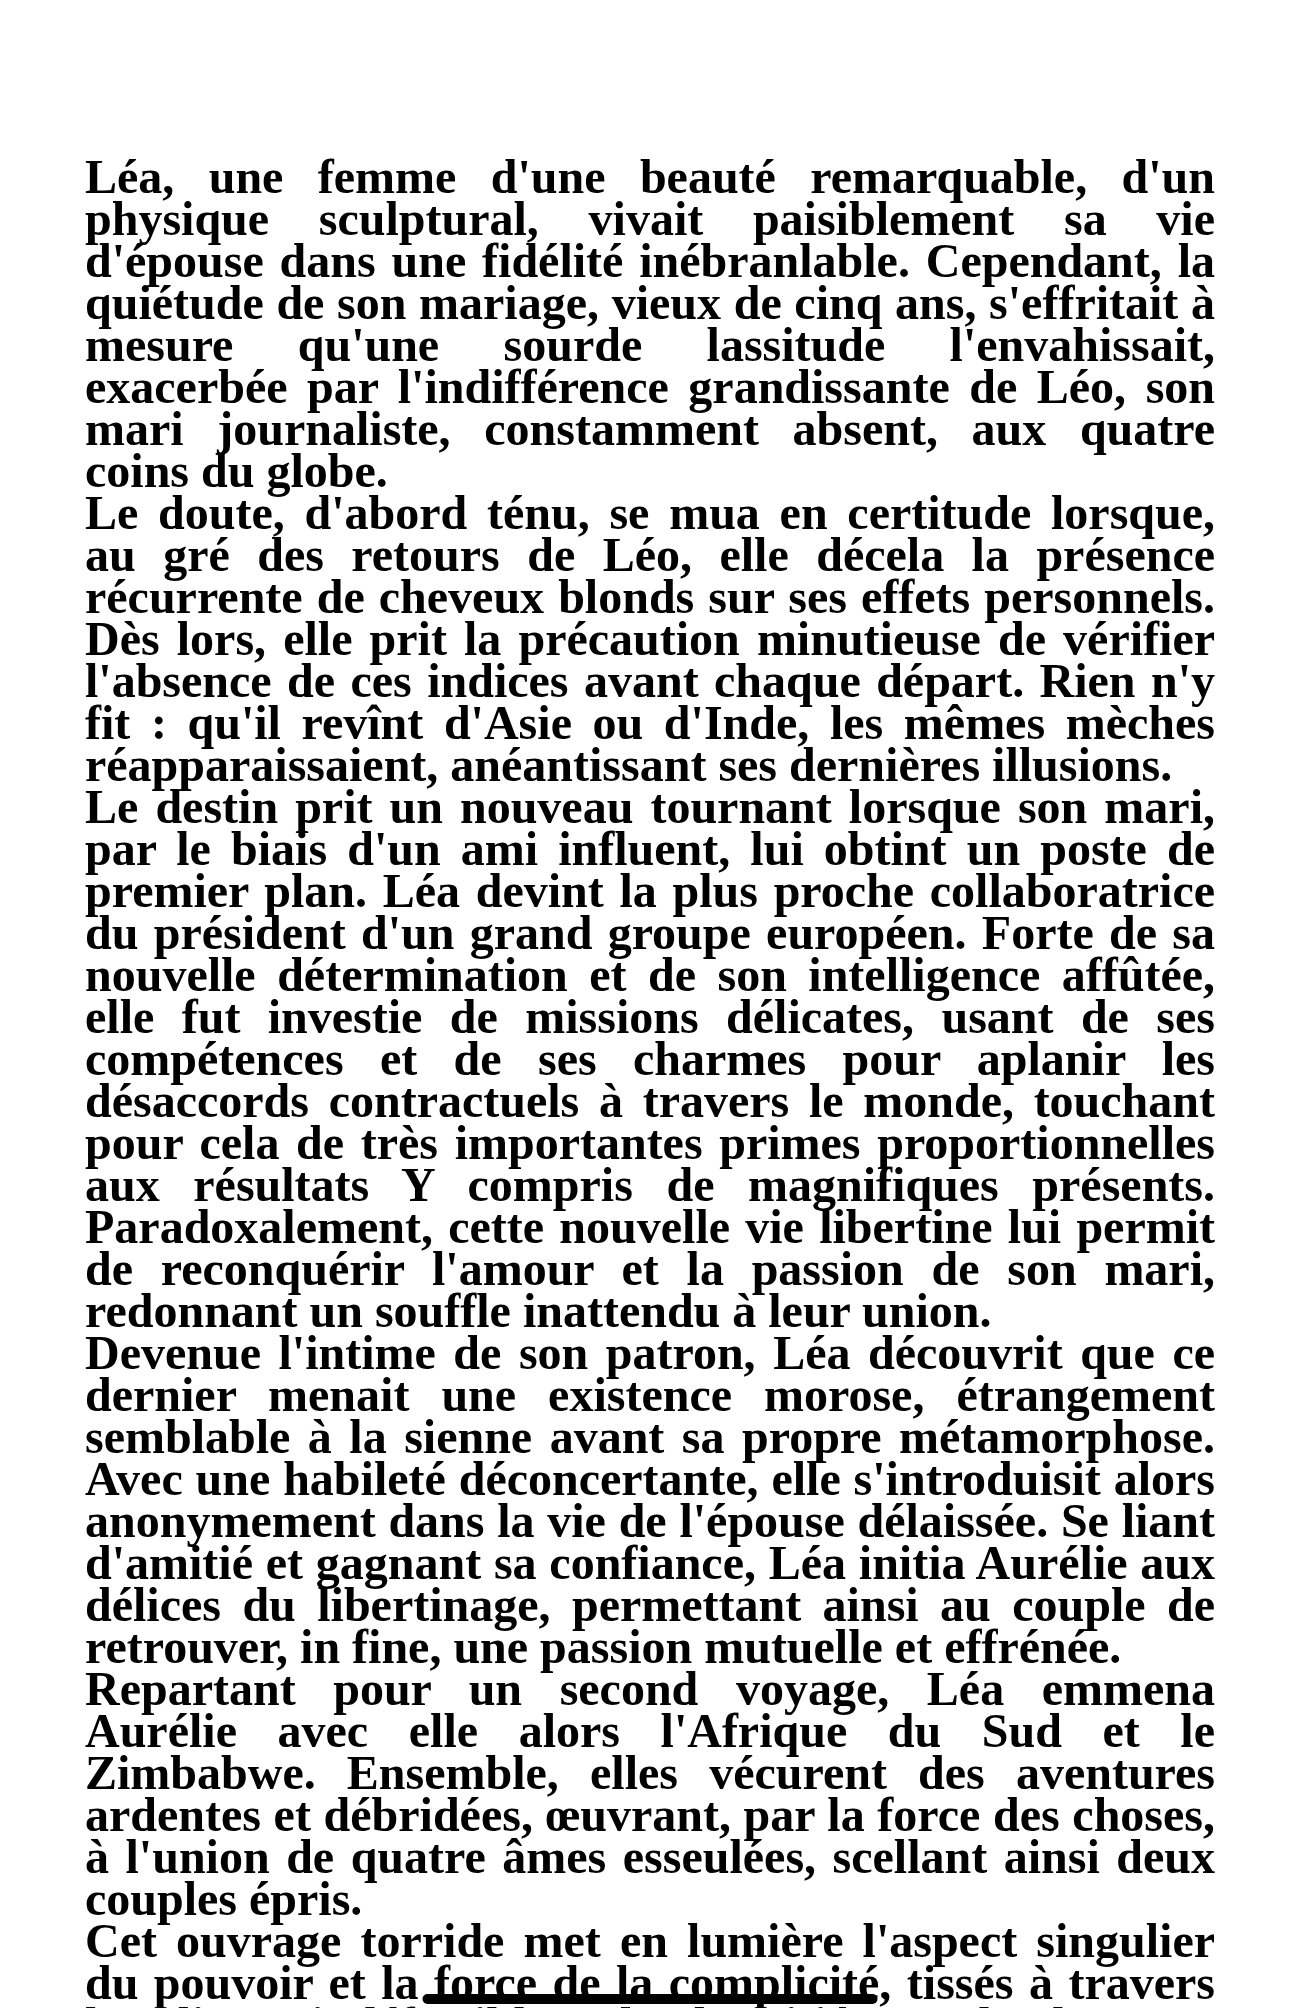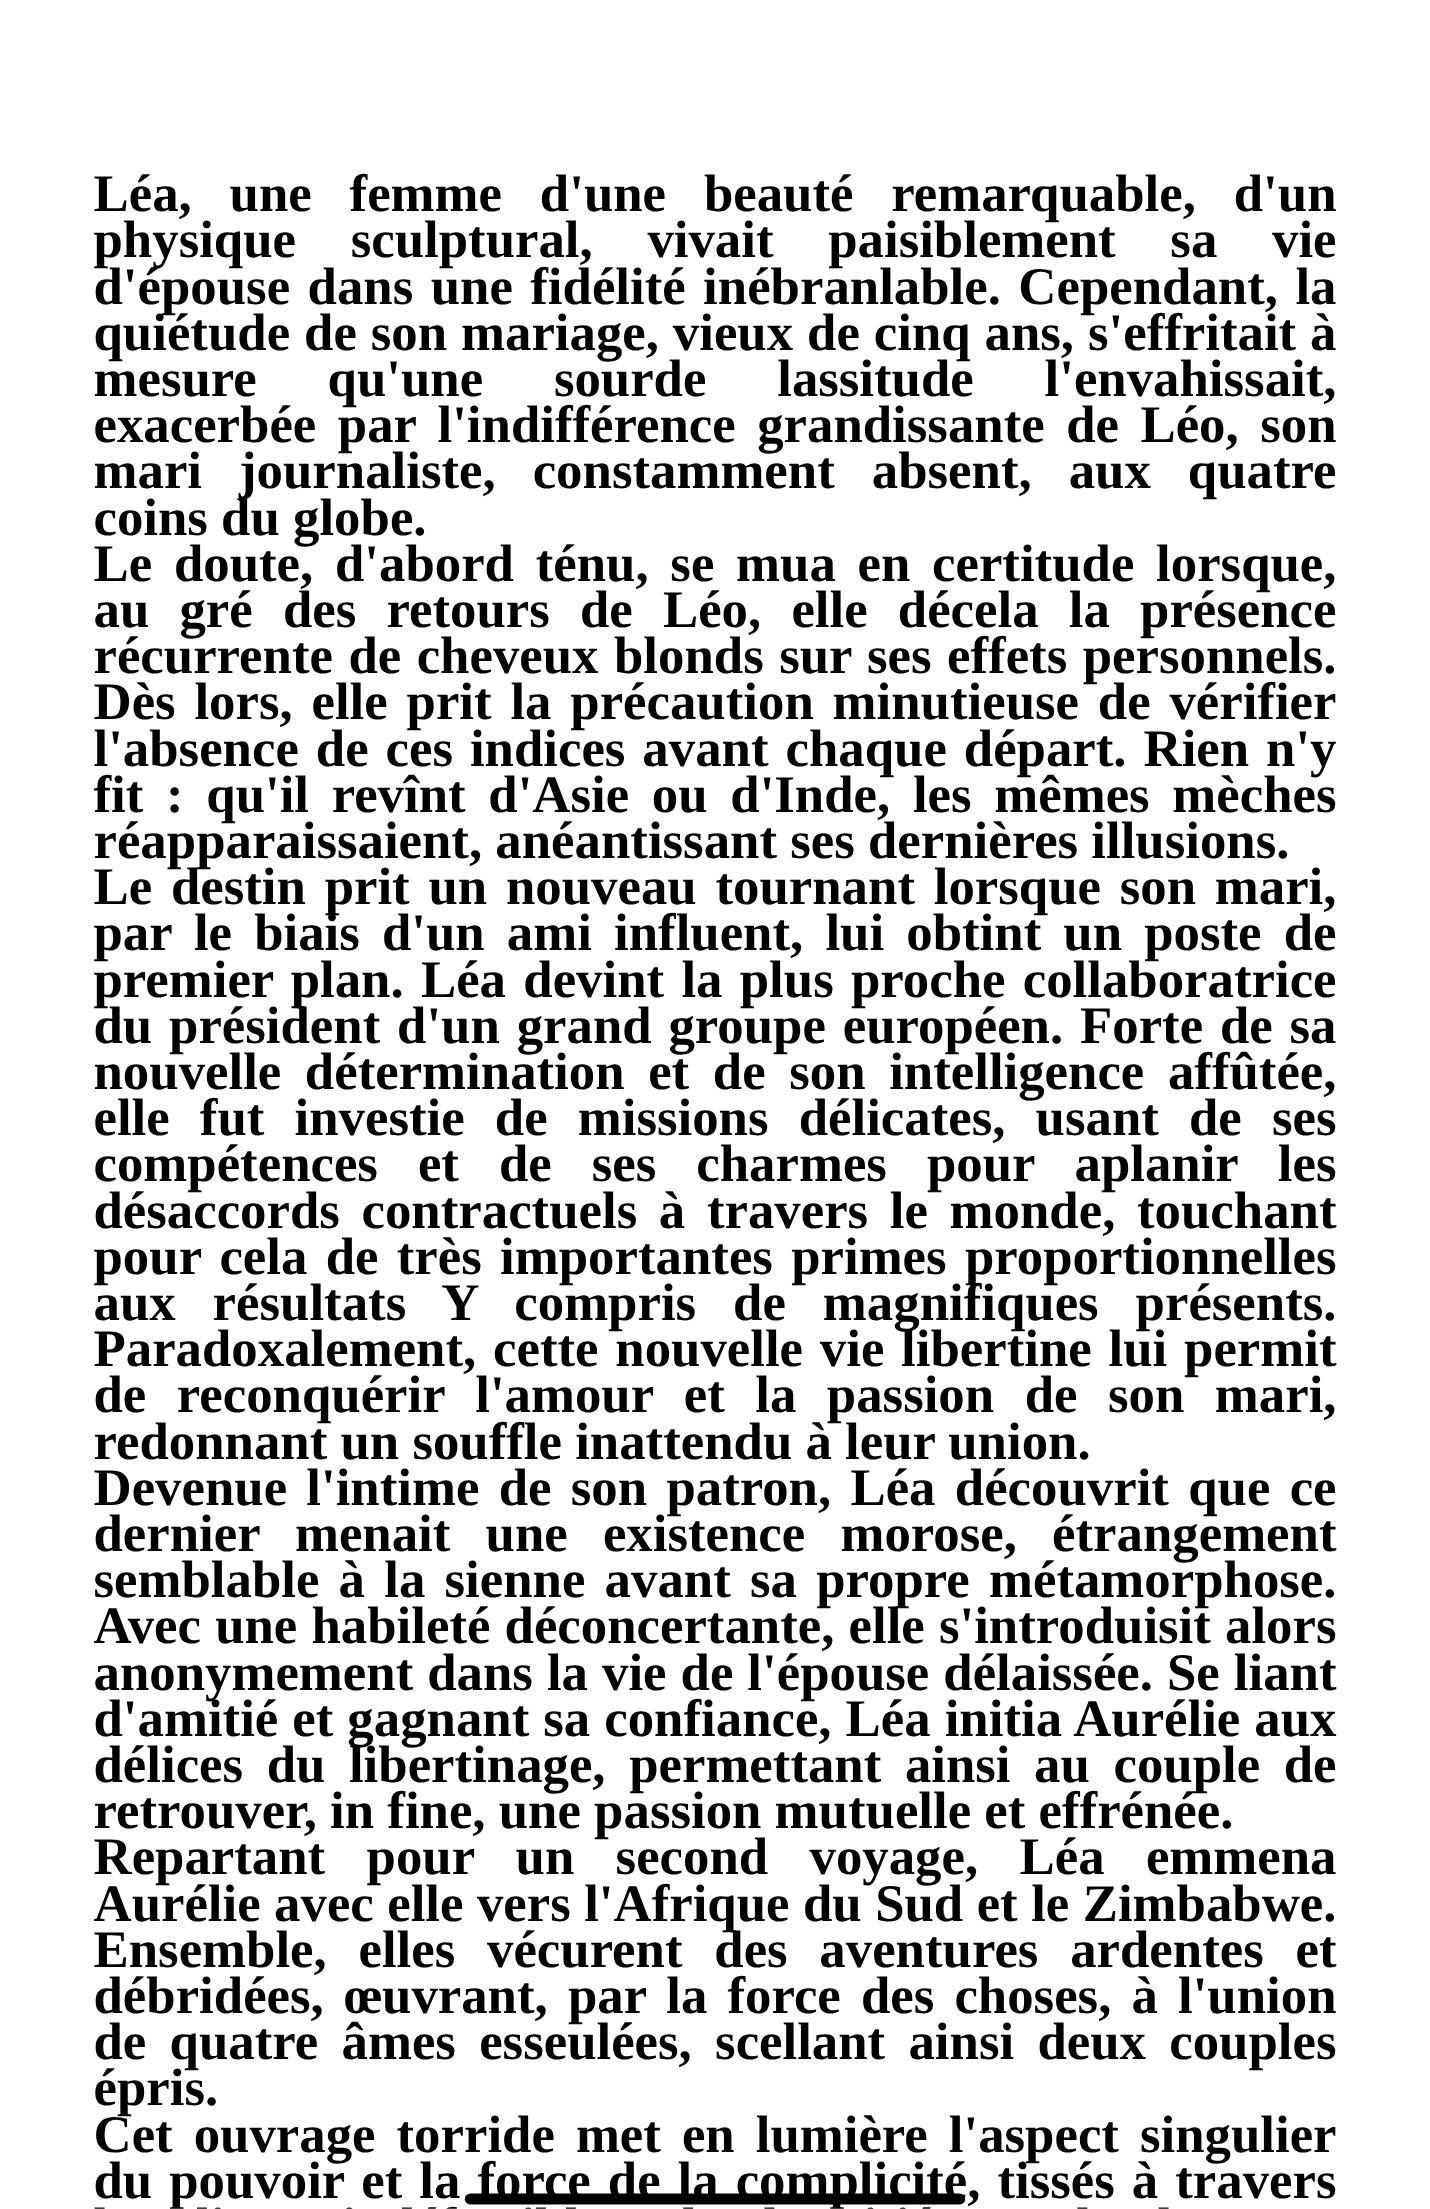--- a/index.html
+++ b/index.html
@@ -50,17 +50,17 @@
 </style>
 </head>
 <body>
 
 <div class="page">
   <div class="text-block">
     <p>Léa, une femme d'une beauté remarquable, d'un physique sculptural, vivait paisiblement sa vie d'épouse dans une fidélité inébranlable. Cependant, la quiétude de son mariage, vieux de cinq ans, s'effritait à mesure qu'une sourde lassitude l'envahissait, exacerbée par l'indifférence grandissante de Léo, son mari journaliste, constamment absent, aux quatre coins du globe.</p>
     <p>Le doute, d'abord ténu, se mua en certitude lorsque, au gré des retours de Léo, elle décela la présence récurrente de cheveux blonds sur ses effets personnels. Dès lors, elle prit la précaution minutieuse de vérifier l'absence de ces indices avant chaque départ. Rien n'y fit : qu'il revînt d'Asie ou d'Inde, les mêmes mèches réapparaissaient, anéantissant ses dernières illusions.</p>
     <p>Le destin prit un nouveau tournant lorsque son mari, par le biais d'un ami influent, lui obtint un poste de premier plan. Léa devint la plus proche collaboratrice du président d'un grand groupe européen. Forte de sa nouvelle détermination et de son intelligence affûtée, elle fut investie de missions délicates, usant de ses compétences et de ses charmes pour aplanir les désaccords contractuels à travers le monde, touchant pour cela de très importantes primes proportionnelles aux résultats Y compris de magnifiques présents. Paradoxalement, cette nouvelle vie libertine lui permit de reconquérir l'amour et la passion de son mari, redonnant un souffle inattendu à leur union.</p>
     <p>Devenue l'intime de son patron, Léa découvrit que ce dernier menait une existence morose, étrangement semblable à la sienne avant sa propre métamorphose. Avec une habileté déconcertante, elle s'introduisit alors anonymement dans la vie de l'épouse délaissée. Se liant d'amitié et gagnant sa confiance, Léa initia Aurélie aux délices du libertinage, permettant ainsi au couple de retrouver, in fine, une passion mutuelle et effrénée.</p>
-    <p>Repartant pour un second voyage, Léa emmena Aurélie avec elle vers l'Afrique du Sud et le Zimbabwe. Ensemble, elles vécurent des aventures ardentes et débridées, œuvrant, par la force des choses, à l'union de quatre âmes esseulées, scellant ainsi deux couples épris.</p>
+    <p>Repartant pour un second voyage, Léa emmena Aurélie avec elle alors l'Afrique du Sud et le Zimbabwe. Ensemble, elles vécurent des aventures ardentes et débridées, œuvrant, par la force des choses, à l'union de quatre âmes esseulées, scellant ainsi deux couples épris.</p>
     <p>Cet ouvrage torride met en lumière l'aspect singulier du pouvoir et la force de la complicité, tissés à travers les liens indéfectibles de l'amitié et de l'amour inconditionnel.</p>
   </div>
   <div class="home-indicator"></div>
 </div>
 
 </body></html>

